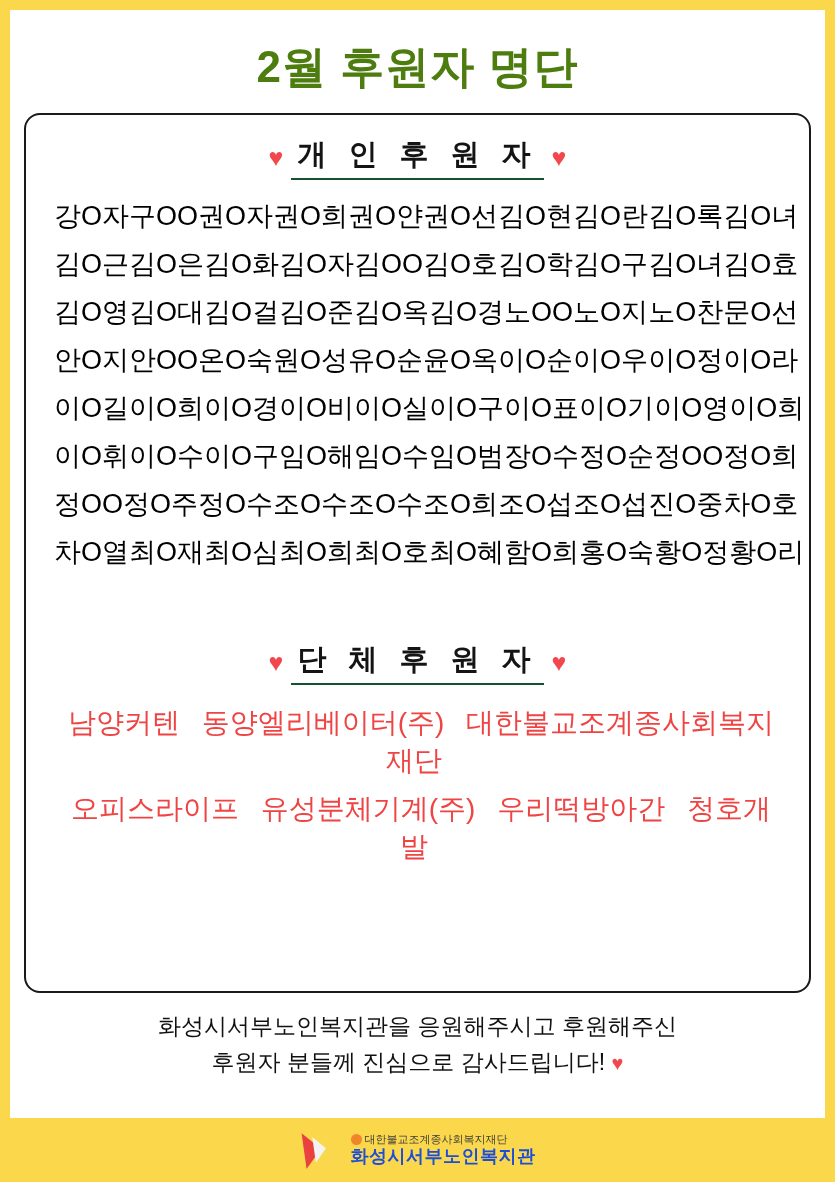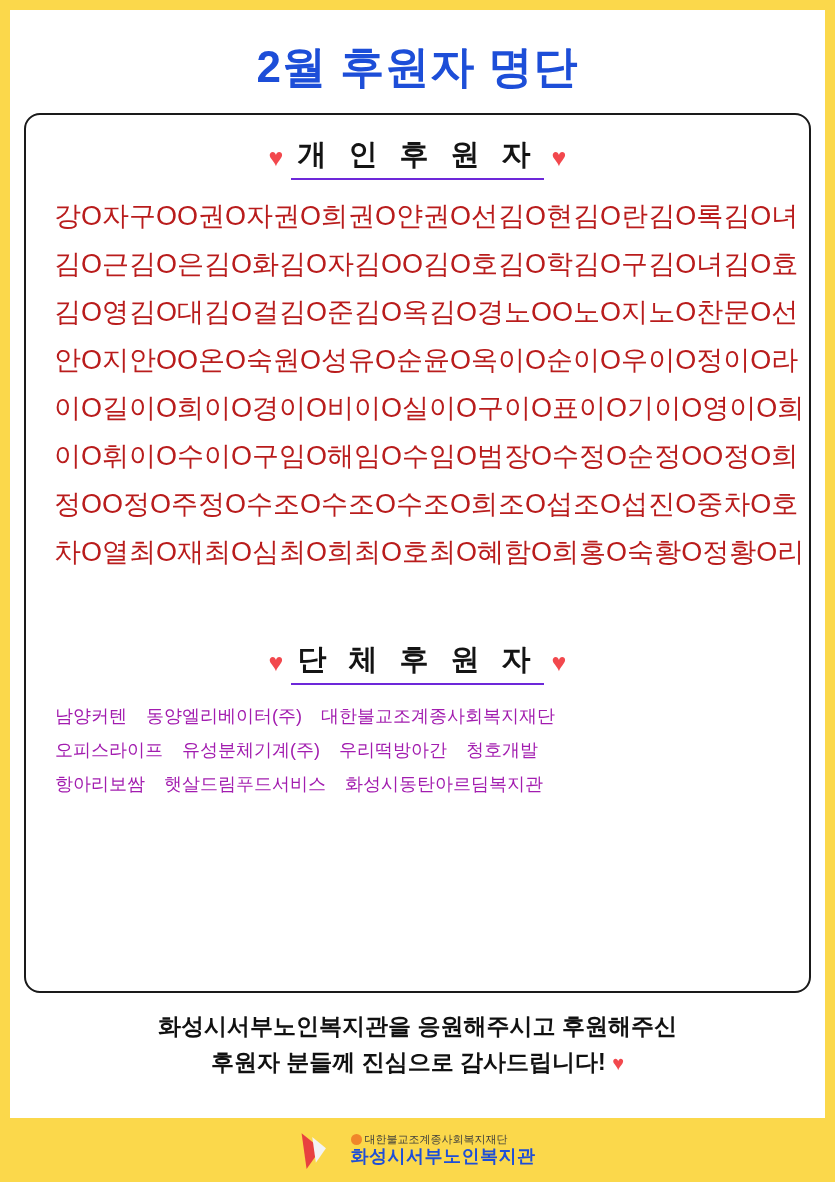--- a/index.html
+++ b/index.html
@@ -26,21 +26,21 @@
     height: 1118px;
     background: #ffffff;
     padding: 0;
   }
 
   .title {
     text-align: center;
     font-size: 44px;
     font-weight: bold;
     letter-spacing: 1px;
-    color: #1d4ed8;
+    color: #4d7c0f;
     padding-top: 28px;
     padding-bottom: 6px;
   }
 
   .panel {
     margin: 10px 14px 0 14px;
     border: 2px solid #1a1a1a;
     border-radius: 16px;
     height: 880px;
     padding: 14px 10px 10px 10px;
@@ -60,60 +60,60 @@
     justify-content: center;
     gap: 8px;
   }
   .section-head .heart {
     color: #f2484d;
     font-size: 25px;
     letter-spacing: 0;
     line-height: 1;
   }
   .section-head .head-text {
-    border-bottom: 2px solid #6d28d9;
+    border-bottom: 2px solid #14532d;
     padding: 0 6px 3px 6px;
   }
 
   .names {
     padding: 2px 18px 0 18px;
   }
   .names .row {
     display: flex;
     justify-content: space-between;
     font-size: 27px;
-    color: #b91c1c;
+    color: #000000;
     padding: 6px 0;
     letter-spacing: 0px;
   }
   .names .row .nm {
     flex: 0 0 auto;
     white-space: nowrap;
   }
 
   .gap { height: 58px; }
 
   .orgs {
     padding: 4px 12px 0 12px;
   }
   .orgs .orow {
-    font-size: 18px;
-    color: #a21caf;
+    text-align: center;
+    font-size: 28px;
+    color: #ef4444;
     padding: 5px 0;
     letter-spacing: 0px;
   }
   .orgs .orow span { margin: 0 7px; }
 
   .thanks {
     text-align: center;
     margin-top: 16px;
     line-height: 1.55;
     font-size: 23px;
     color: #111;
-    font-weight: bold;
   }
   .thanks .heart-sm { color: #f2484d; font-size: 20px; }
 
   .footer-bar {
     position: absolute;
     left: 0;
     bottom: 0;
     width: 835px;
     height: 64px;
     background: #fbd84b;
@@ -304,25 +304,20 @@
           <span>남양커텐</span>
           <span>동양엘리베이터(주)</span>
           <span>대한불교조계종사회복지재단</span>
         </div>
         <div class="orow">
           <span>오피스라이프</span>
           <span>유성분체기계(주)</span>
           <span>우리떡방아간</span>
           <span>청호개발</span>
         </div>
-        <div class="orow">
-          <span>항아리보쌈</span>
-          <span>햇살드림푸드서비스</span>
-          <span>화성시동탄아르딤복지관</span>
-        </div>
       </div>
 
     </div>
 
     <div class="thanks">
       <div>화성시서부노인복지관을 응원해주시고 후원해주신</div>
       <div>
         <span>후원자 분들께 진심으로 감사드립니다!</span>
         <span class="heart-sm">♥</span>
       </div>

